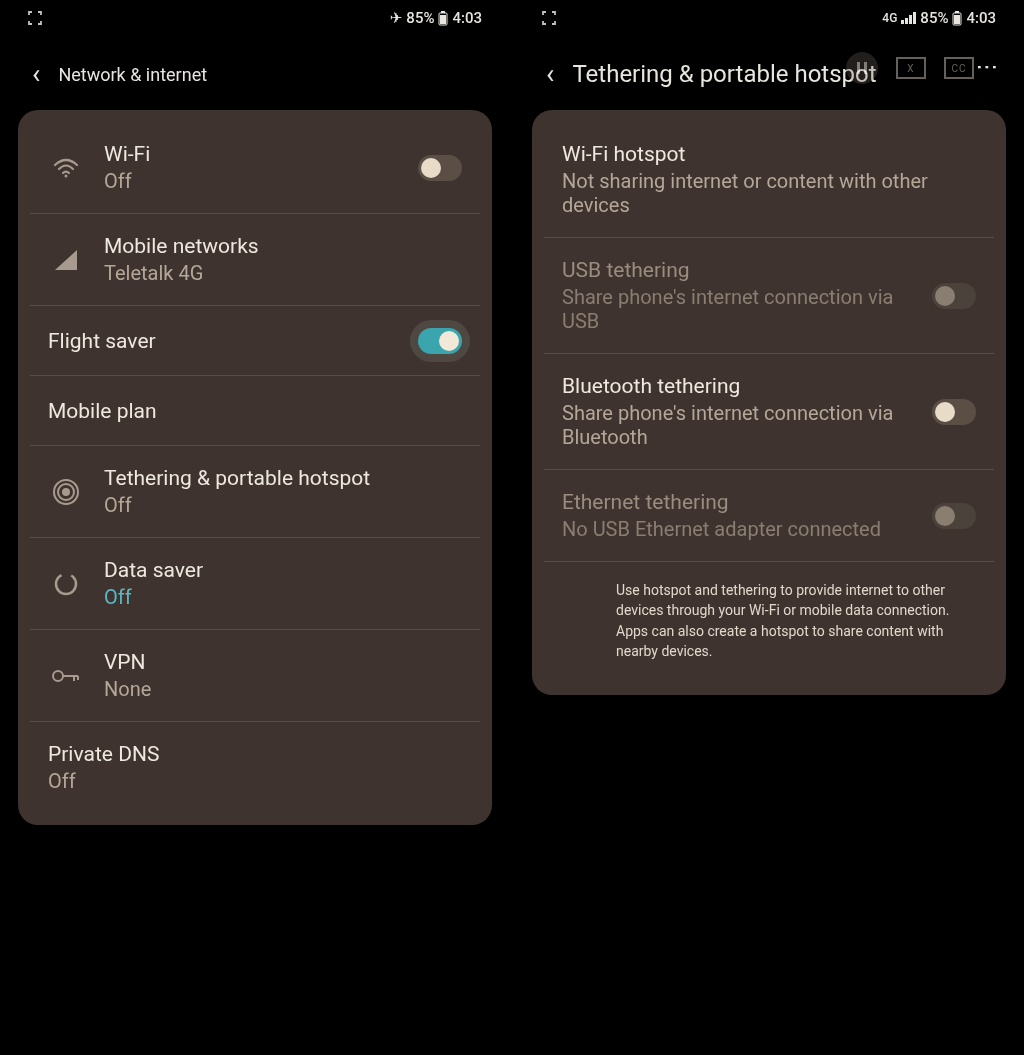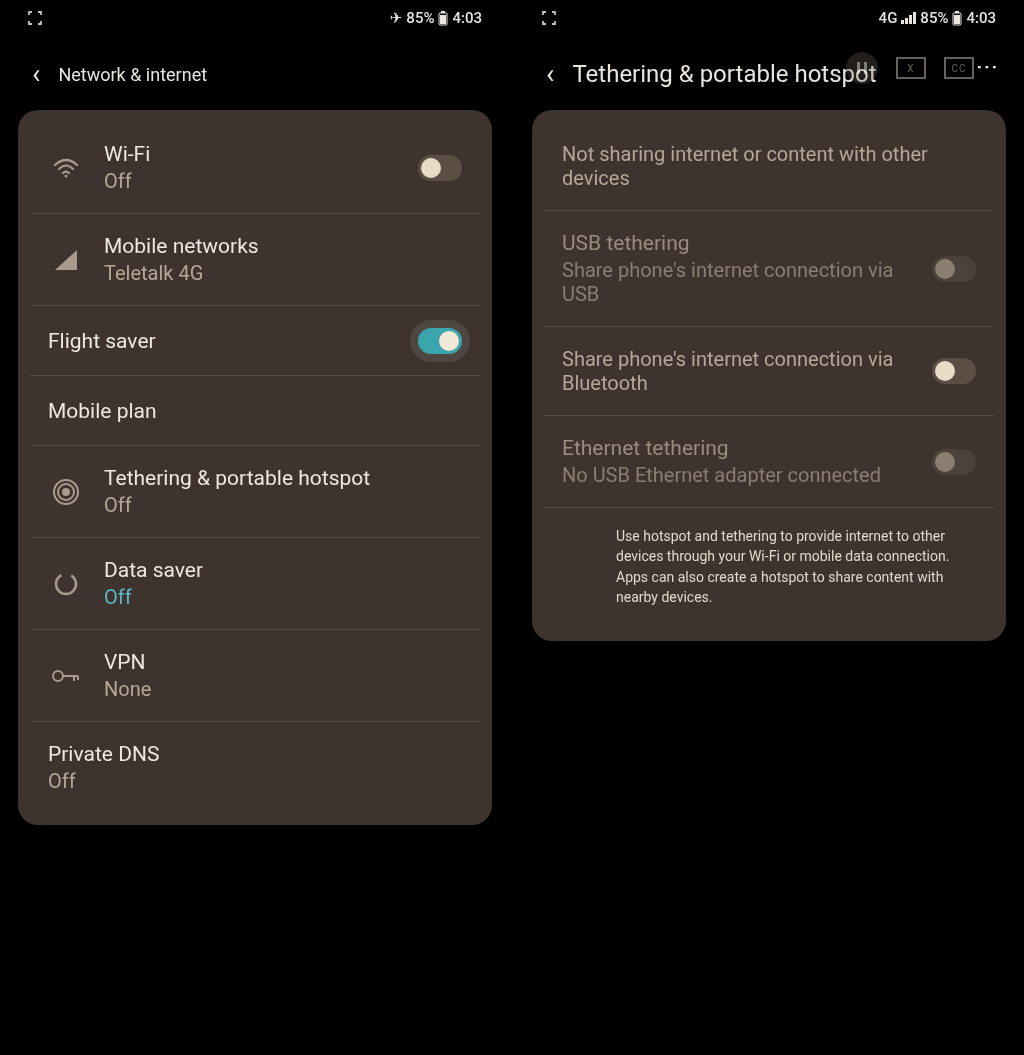--- a/index.html
+++ b/index.html
@@ -327,21 +327,21 @@
     <div class="status-left">
       <span>
         <svg width="14" height="14" viewBox="0 0 14 14">
             <g stroke="#c8c0b8" stroke-width="1.8" fill="none">
           <path d="M1 4V1h3M13 4V1h-3M1 10v3h3M13 10v3h-3"></path>
             </g>
           </svg>
       </span>
     </div>
     <div class="status-right">
-      <span style="font-size:15px;">4G</span>
+      <span style="font-size:12px;">4G</span>
       <span class="signal-bars">
           <span></span>
           <span></span>
           <span></span>
           <span></span>
         </span>
       <span>85%</span>
       <span>
         <svg width="10" height="15" viewBox="0 0 10 15">
             <rect x="1" y="2" width="8" height="12" rx="1" fill="none" stroke="#e8e4de" stroke-width="1"></rect>
@@ -369,34 +369,36 @@
       <div class="overlay-box">
         <span>CC</span>
       </div>
     </div>
     <div class="more-dots" style="position:absolute;right:14px;top:24px;">⋮</div>
   </div>
 
   <div class="panel">
     <div class="row with-divider">
       <div class="row-text">
+        <div class="row-title">Wi-Fi hotspot</div>
         <div class="row-sub">Not sharing internet or content with other devices</div>
       </div>
     </div>
 
     <div class="row with-divider disabled">
       <div class="row-text">
         <div class="row-title">USB tethering</div>
         <div class="row-sub">Share phone's internet connection via USB</div>
       </div>
       <div class="toggle disabled"></div>
     </div>
 
     <div class="row with-divider">
       <div class="row-text">
+        <div class="row-title">Bluetooth tethering</div>
         <div class="row-sub">Share phone's internet connection via Bluetooth</div>
       </div>
       <div class="toggle"></div>
     </div>
 
     <div class="row with-divider disabled">
       <div class="row-text">
         <div class="row-title">Ethernet tethering</div>
         <div class="row-sub">No USB Ethernet adapter connected</div>
       </div>

